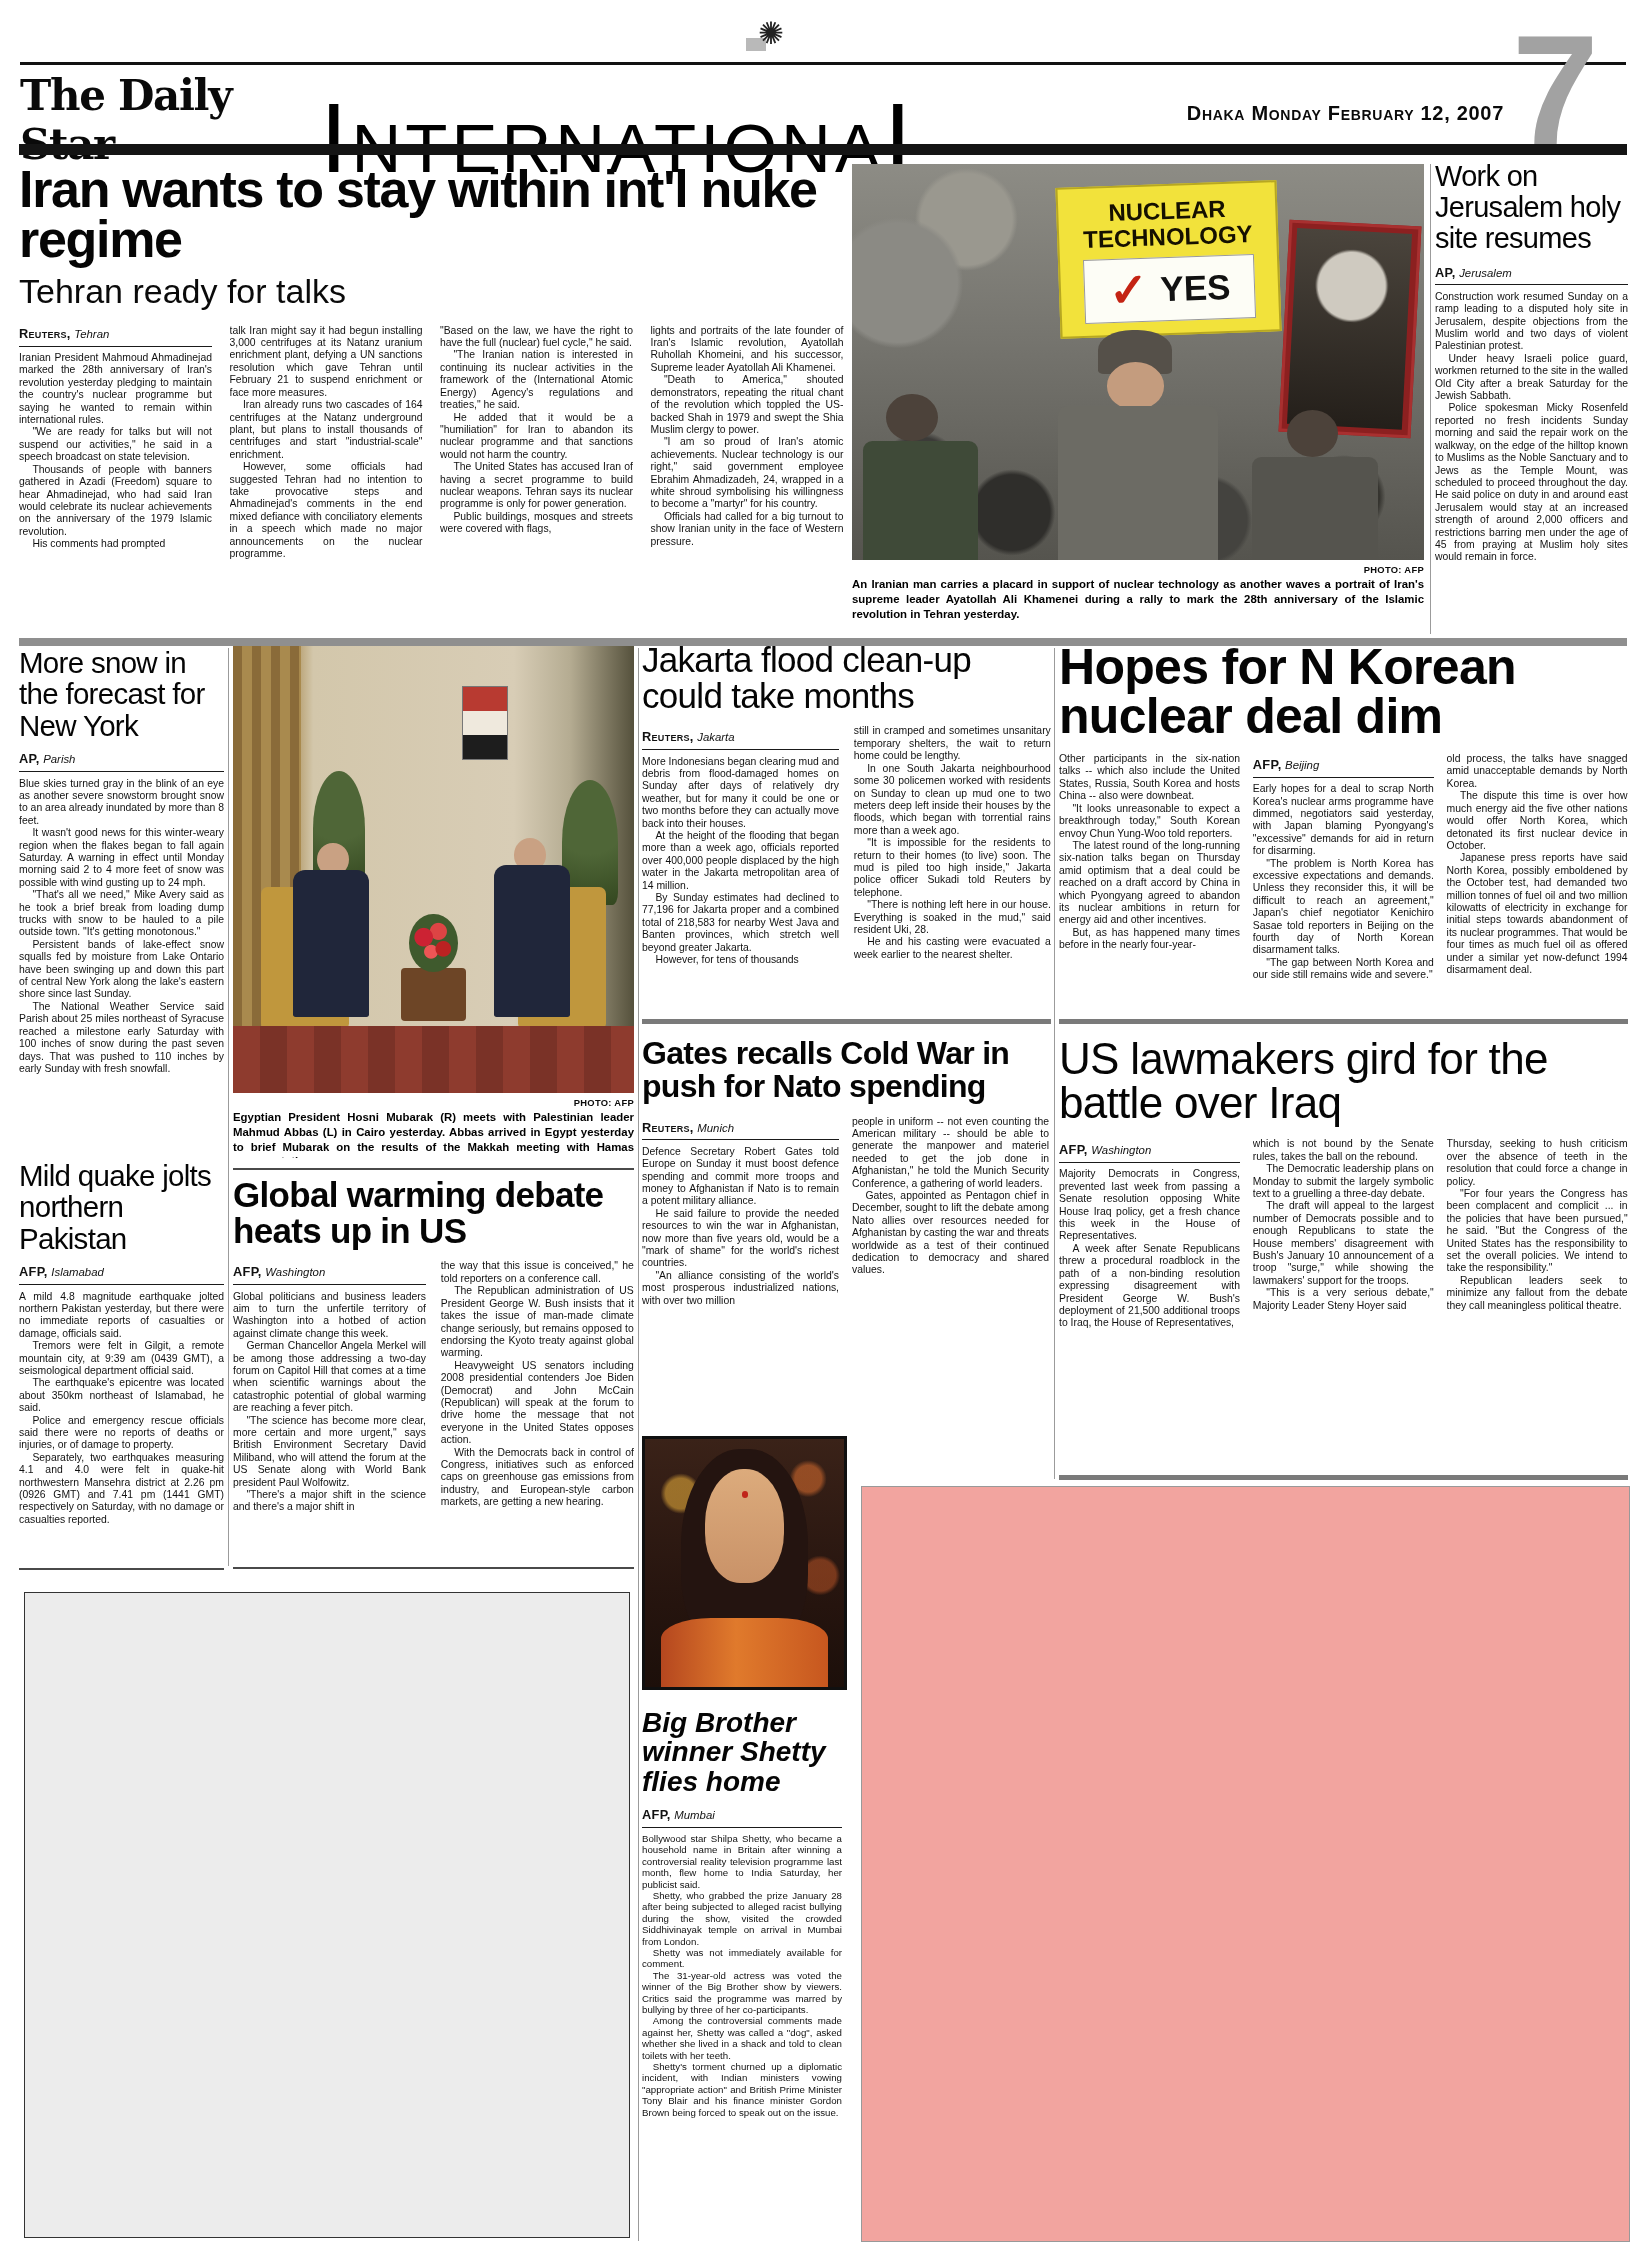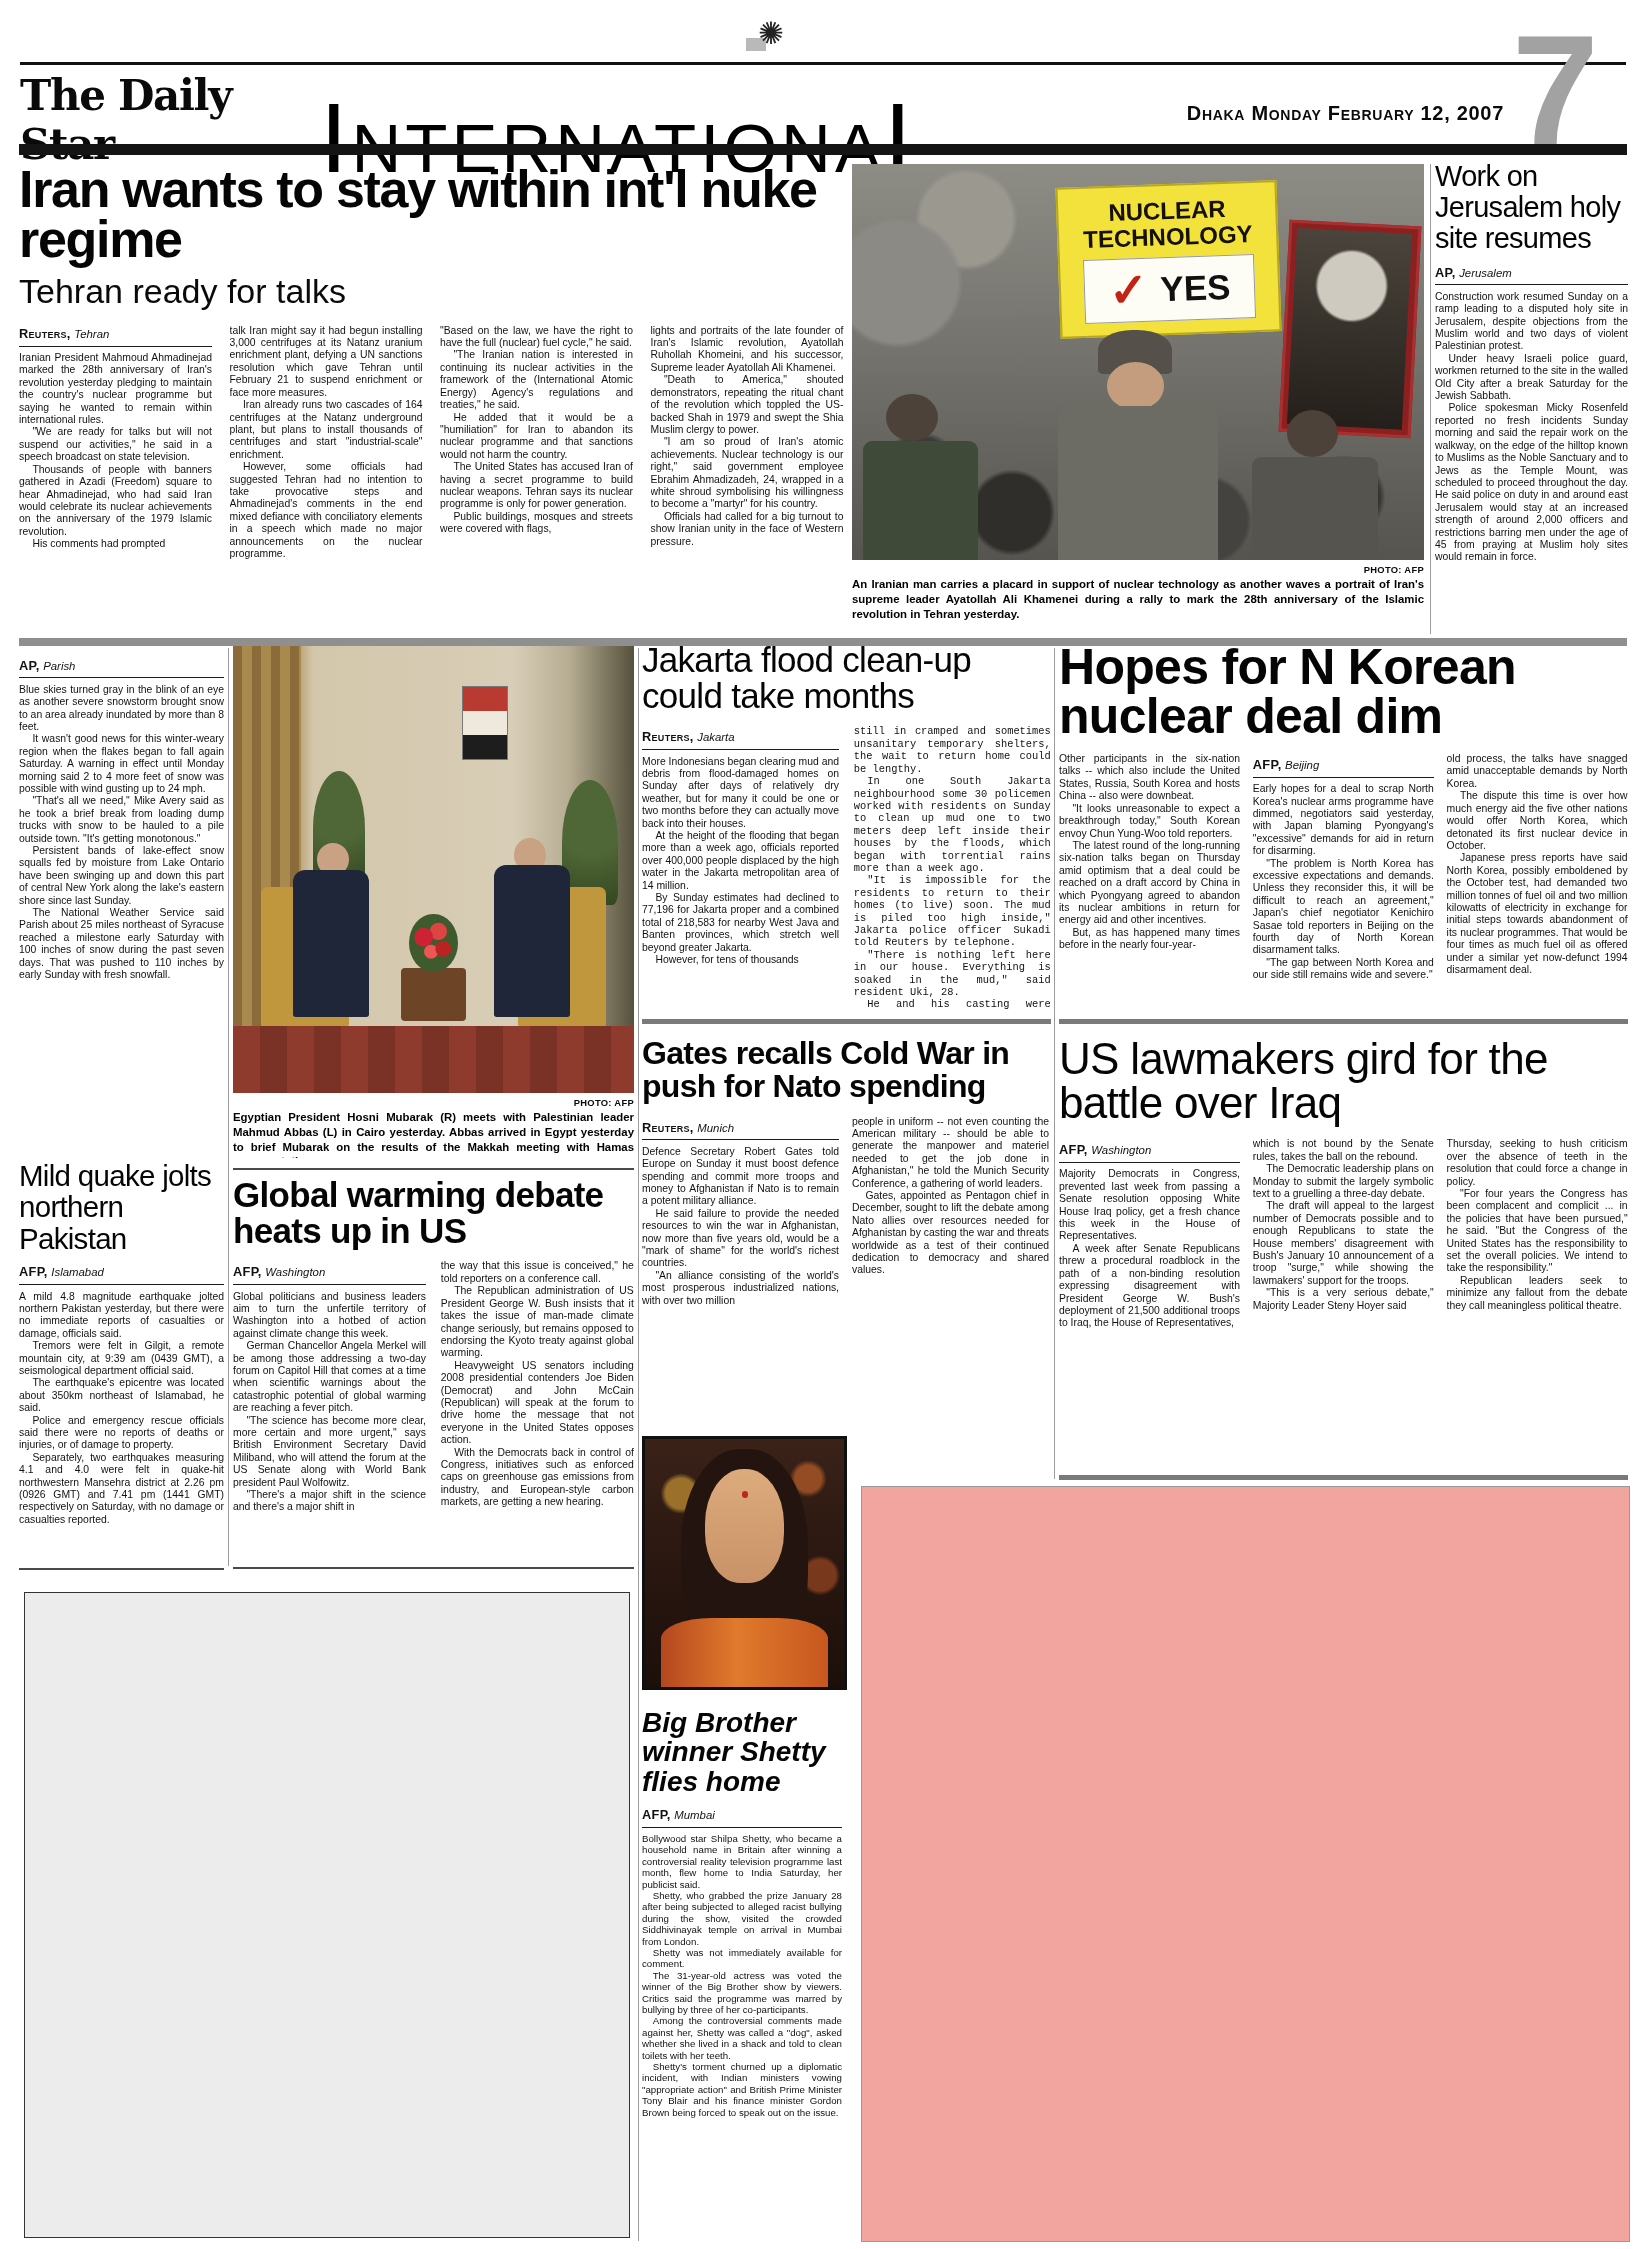--- a/index.html
+++ b/index.html
@@ -199,20 +199,21 @@
     <div class="paras">
         <p>Construction work resumed Sunday on a ramp leading to a disputed holy site in Jerusalem, despite objections from the Muslim world and two days of violent Palestinian protest.</p>
         <p>Under heavy Israeli police guard, workmen returned to the site in the walled Old City after a break Saturday for the Jewish Sabbath.</p>
         <p>Police spokesman Micky Rosenfeld reported no fresh incidents Sunday morning and said the repair work on the walkway, on the edge of the hilltop known to Muslims as the Noble Sanctuary and to Jews as the Temple Mount, was scheduled to proceed throughout the day. He said police on duty in and around east Jerusalem would stay at an increased strength of around 2,000 officers and restrictions barring men under the age of 45 from praying at Muslim holy sites would remain in force.</p>
       </div>
   </section>
 
   <div class="abs grayband" style="left:19px;top:638px;width:1608px;height:8px;"></div>
 
   <section class="abs article" style="left:19px;top:647px;width:205px;height:509px;">
+    <h1 class="h-reg3">More snow in the forecast for New York</h1>
     <div class="byline">
       <span class="agency">AP,</span>
       <span class="place">Parish</span>
     </div>
     <div class="paras">
         <p>Blue skies turned gray in the blink of an eye as another severe snowstorm brought snow to an area already inundated by more than 8 feet.</p>
         <p>It wasn't good news for this winter-weary region when the flakes began to fall again Saturday. A warning in effect until Monday morning said 2 to 4 more feet of snow was possible with wind gusting up to 24 mph.</p>
         <p>"That's all we need," Mike Avery said as he took a brief break from loading dump trucks with snow to be hauled to a pile outside town. "It's getting monotonous."</p>
         <p>Persistent bands of lake-effect snow squalls fed by moisture from Lake Ontario have been swinging up and down this part of central New York along the lake's eastern shore since last Sunday.</p>
         <p>The National Weather Service said Parish about 25 miles northeast of Syracuse reached a milestone early Saturday with 100 inches of snow during the past seven days. That was pushed to 110 inches by early Sunday with fresh snowfall.</p>
@@ -290,21 +291,21 @@
           <span class="agency">Reuters,</span>
           <span class="place">Jakarta</span>
         </div>
         <div class="paras">
             <p>More Indonesians began clearing mud and debris from flood-damaged homes on Sunday after days of relatively dry weather, but for many it could be one or two months before they can actually move back into their houses.</p>
             <p>At the height of the flooding that began more than a week ago, officials reported over 400,000 people displaced by the high water in the Jakarta metropolitan area of 14 million.</p>
             <p>By Sunday estimates had declined to 77,196 for Jakarta proper and a combined total of 218,583 for nearby West Java and Banten provinces, which stretch well beyond greater Jakarta.</p>
             <p>However, for tens of thousands</p>
           </div>
       </div>
-      <div class="col" style="width:197px;padding-top:6.7px;font-family:Liberation Mono, monospace;">
+      <div class="col" style="width:197px;padding-top:6.7px;">
           <div class="paras">
             <p>still in cramped and sometimes unsanitary temporary shelters, the wait to return home could be lengthy.</p>
             <p>In one South Jakarta neighbourhood some 30 policemen worked with residents on Sunday to clean up mud one to two meters deep left inside their houses by the floods, which began with torrential rains more than a week ago.</p>
             <p>"It is impossible for the residents to return to their homes (to live) soon. The mud is piled too high inside," Jakarta police officer Sukadi told Reuters by telephone.</p>
             <p>"There is nothing left here in our house. Everything is soaked in the mud," said resident Uki, 28.</p>
             <p>He and his casting were evacuated a week earlier to the nearest shelter.</p>
           </div>
         </div>
     </div>
   </section>

